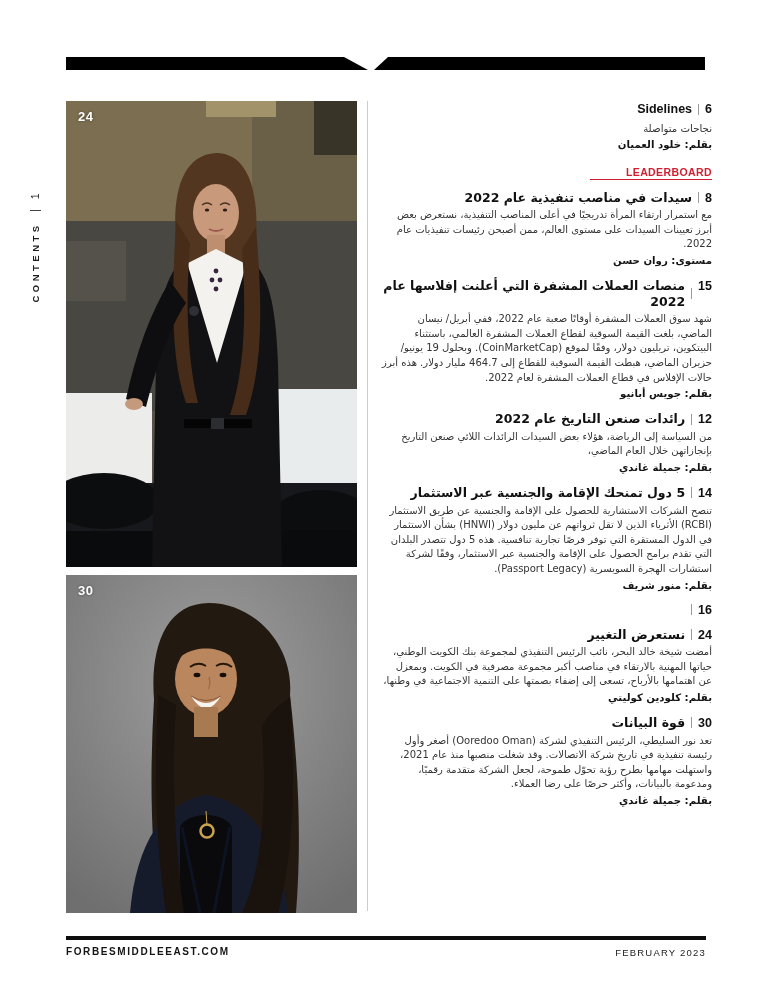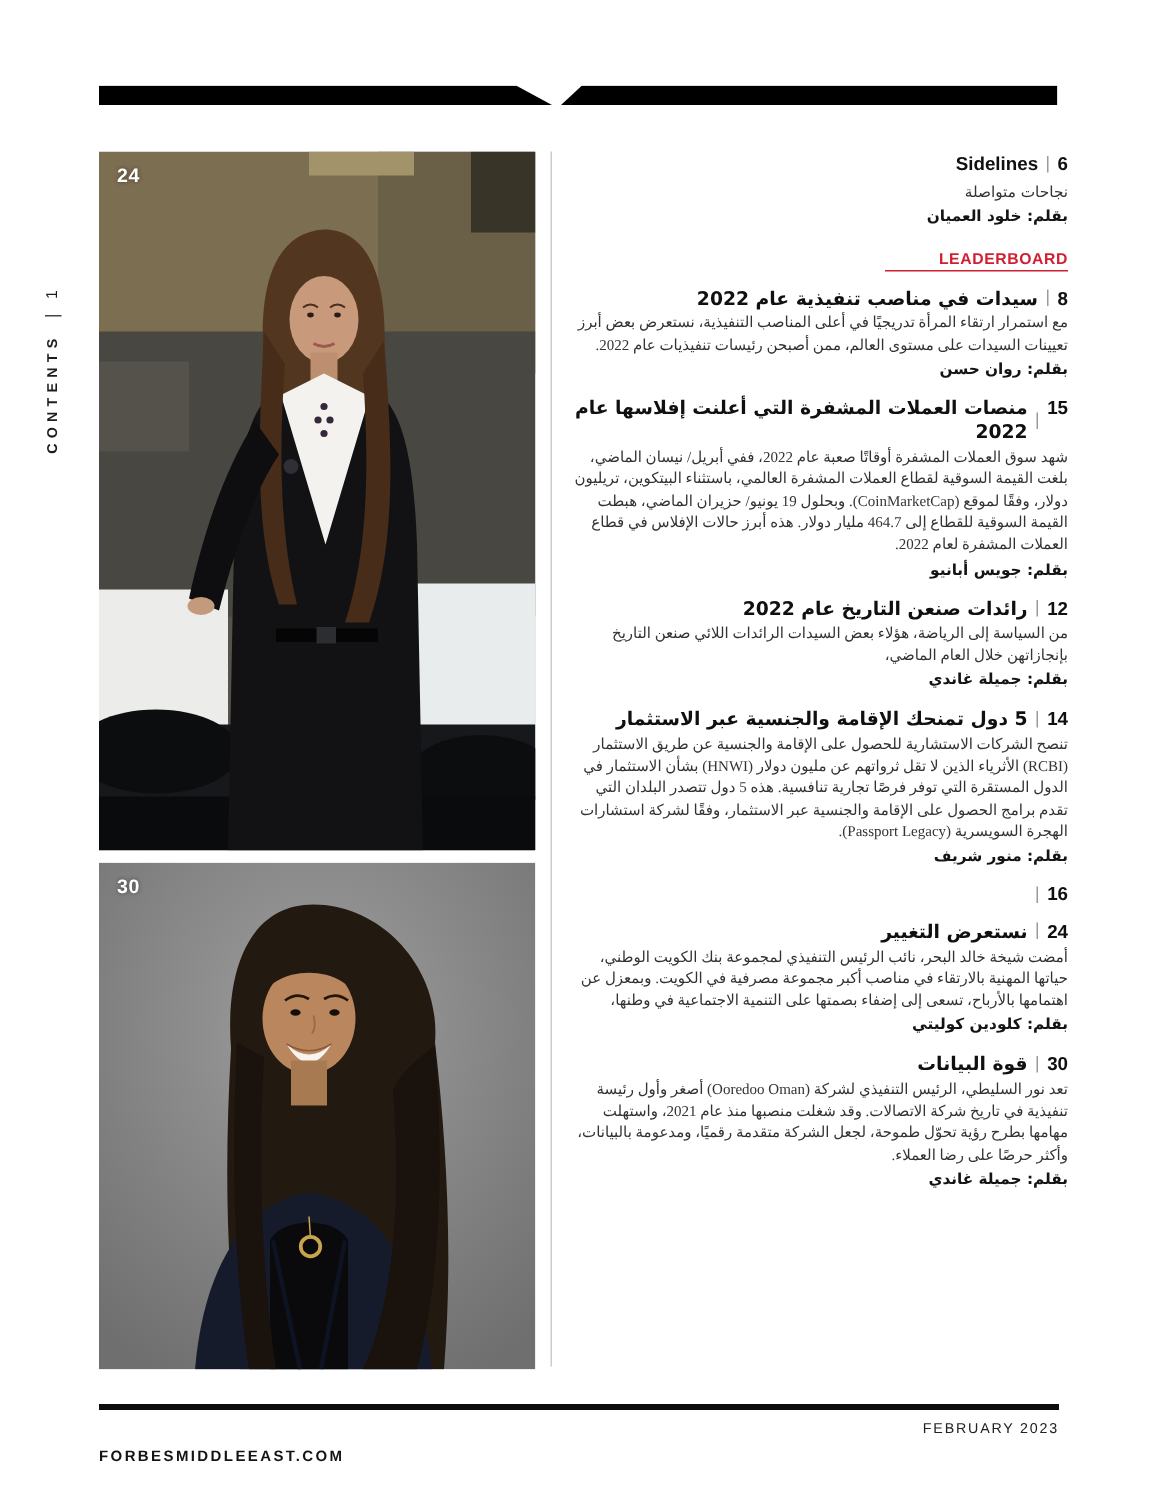--- a/index.html
+++ b/index.html
@@ -43,33 +43,33 @@
     direction:rtl; text-align:right; overflow:hidden; color:#2e2e2e;
   }
   .head-row { display:flex; align-items:baseline; gap:6px; margin:10px 0 3px; }
   .head-row.first { margin-top:0; }
   .head-num { font-weight:700; font-size:12.5px; color:#101010; font-family:"Liberation Sans", sans-serif; }
   .hd { width:1px; height:11px; background:#9a9a9a; align-self:center; flex:0 0 auto; }
   .head-title { font-weight:700; font-size:12.5px; color:#101010; line-height:1.25; }
   .latin { font-family:"Liberation Sans", sans-serif; }
   .toc-sub { font-size:10.2px; line-height:15px; color:#333; }
   .byline { font-size:10.2px; line-height:15px; font-weight:700; color:#141414; margin:1px 0 0; }
-  .summary { font-size:10px; line-height:14.6px; color:#333; margin:1px 0 0;font-family:Liberation Serif, serif; }
+  .summary { font-size:10px; line-height:14.6px; color:#333; margin:1px 0 0; }
   .leaderboard-wrap { margin:9px 0 2px; }
   .leaderboard {
     display:inline-block; font-family:"Liberation Sans", sans-serif;
     font-weight:700; font-size:10.5px; letter-spacing:0.4px;
     padding-bottom:1px; border-bottom:1.5px solid;padding-left:36px;
   }
 
   
   .footer-line { position:absolute; left:66px; top:936px; width:640px; height:4px; background:#0d0d0d; }
   .footer-left {
     position:absolute; left:66px; top:946px; font-family:"Liberation Sans", sans-serif;
-    font-weight:700; font-size:10px; letter-spacing:1.6px; color:#141414;margin-top:20px;
+    font-weight:700; font-size:10px; letter-spacing:1.6px; color:#141414;
   }
   .footer-right {
     position:absolute; right:62px; top:947px; font-family:"Liberation Sans", sans-serif;
     font-weight:400; font-size:9.5px; letter-spacing:1.2px; color:#222;
   }
 </style>
 </head>
 <body>
 
 <div id="page">
@@ -171,21 +171,21 @@
       <span class="leaderboard" style="color:#d01f30; border-color:#d01f30;">LEADERBOARD</span>
     </div>
 
     <section>
       <div class="head-row">
         <span class="head-num">8</span>
         <span class="hd"></span>
         <span class="head-title">سيدات في مناصب تنفيذية عام 2022</span>
       </div>
       <p class="summary">مع استمرار ارتقاء المرأة تدريجيًا في أعلى المناصب التنفيذية، نستعرض بعض أبرز تعيينات السيدات على مستوى العالم، ممن أصبحن رئيسات تنفيذيات عام 2022.</p>
-      <p class="byline">بقلم: روان حسن</p>
+      <p class="byline">مستوى: روان حسن</p>
     </section>
 
     <section>
       <div class="head-row">
         <span class="head-num">15</span>
         <span class="hd"></span>
         <span class="head-title">منصات العملات المشفرة التي أعلنت إفلاسها عام 2022</span>
       </div>
       <p class="summary">شهد سوق العملات المشفرة أوقاتًا صعبة عام 2022، ففي أبريل/ نيسان الماضي، بلغت القيمة السوقية لقطاع العملات المشفرة العالمي، باستثناء البيتكوين، تريليون دولار، وفقًا لموقع (CoinMarketCap). وبحلول 19 يونيو/ حزيران الماضي، هبطت القيمة السوقية للقطاع إلى 464.7 مليار دولار. هذه أبرز حالات الإفلاس في قطاع العملات المشفرة لعام 2022.</p>
       <p class="byline">بقلم: جويس أبانيو</p>

